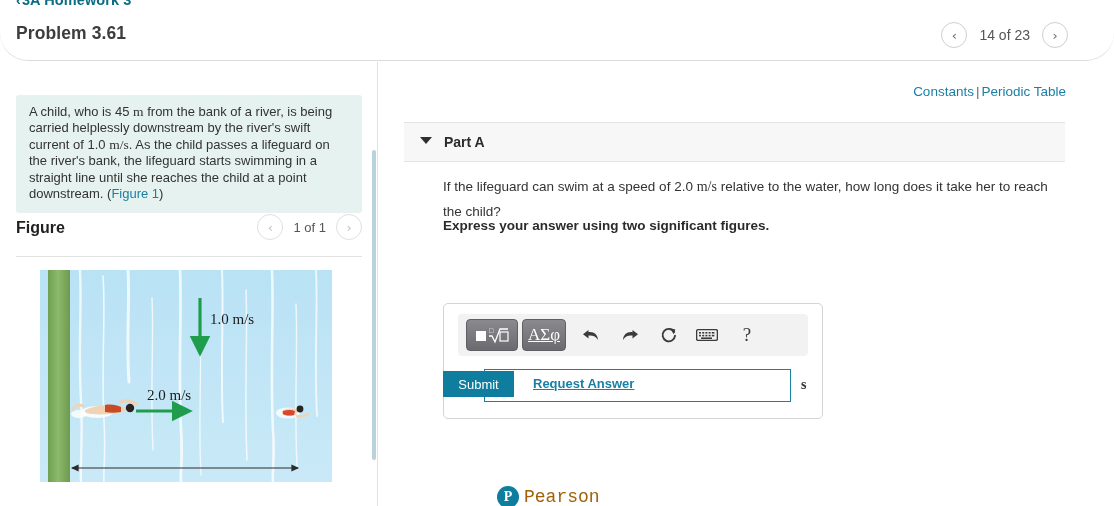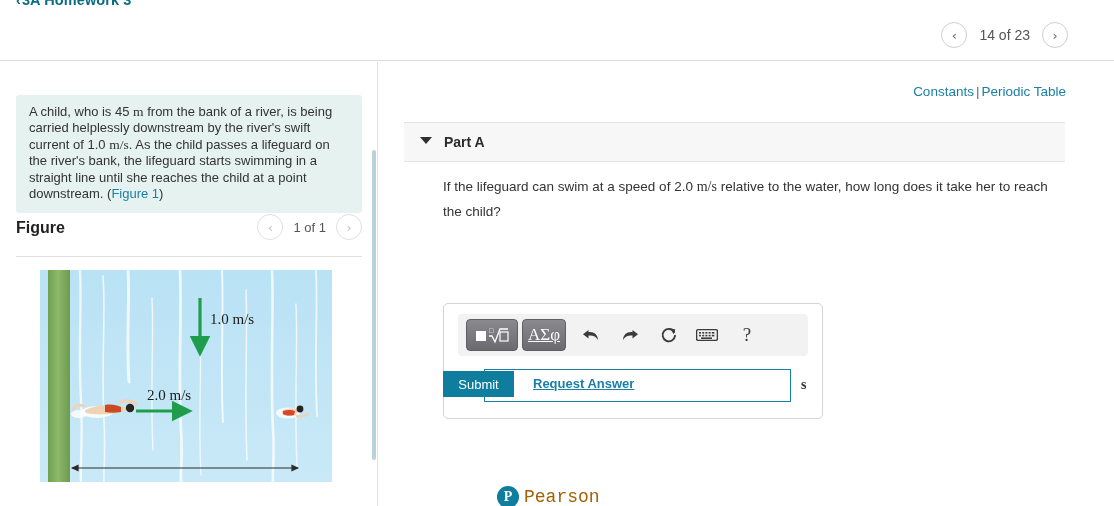--- a/index.html
+++ b/index.html
@@ -18,20 +18,21 @@
 
   
   .header {
     position: absolute;
     left: 0; top: 0;
     width: 1114px;
     height: 61px;
     background: #ffffff;
     border-bottom: 1px solid #dcdcdc;
     box-sizing: border-box;
+    border-radius: 28px;
   }
   .breadcrumb {
     position: absolute;
     left: 16px;
     top: -8px;
     font-size: 14.5px;
     font-weight: bold;
     color: #0c6c84;
     letter-spacing: .1px;
     white-space: nowrap;
@@ -363,20 +364,21 @@
     color: #a16207;
   }
 </style>
 </head>
 <body>
 
 <div class="header">
   <div class="breadcrumb">
     <span class="chev">‹</span><span>3A Homework 3</span>
   </div>
+  <div class="problem-title">Problem 3.61</div>
   <div class="pager">
     <div class="circ-btn">‹</div>
     <div class="pager-label">14 of 23</div>
     <div class="circ-btn">›</div>
   </div>
 </div>
 
 <div class="left-pane">
 
   <div class="problem-box">
@@ -475,20 +477,21 @@
 
   <div class="part-band" style="top:60px;">
     <div class="tri"></div>
     <div class="lbl">Part A</div>
   </div>
 
   <div class="question" style="top:112px;">
     <span>If the lifeguard can swim at a speed of 2.0 </span><span class="unit">m/s</span><span> relative to the water, how long does it take her to reach the child?</span>
   </div>
 
+  <div class="instruction" style="top:156px;">Express your answer using two significant figures.</div>
 
   <div class="answer-box" style="left:65px;">
     <div class="mathbar">
       <div class="mbtn b1">
         <svg width="34" height="20" viewBox="0 0 34 20" xmlns="http://www.w3.org/2000/svg">
           <rect x="1" y="6" width="10" height="10" fill="#ffffff"></rect>
           <text x="14" y="8" font-family="Liberation Serif, serif" font-size="7" fill="#ffffff">□</text>
           <path d="M14,11 L17,11 L20,17 L25,4 L33,4" stroke="#ffffff" stroke-width="1.3" fill="none"></path>
           <rect x="25" y="7" width="8" height="9" fill="none" stroke="#ffffff" stroke-width="1.2"></rect>
         </svg>

